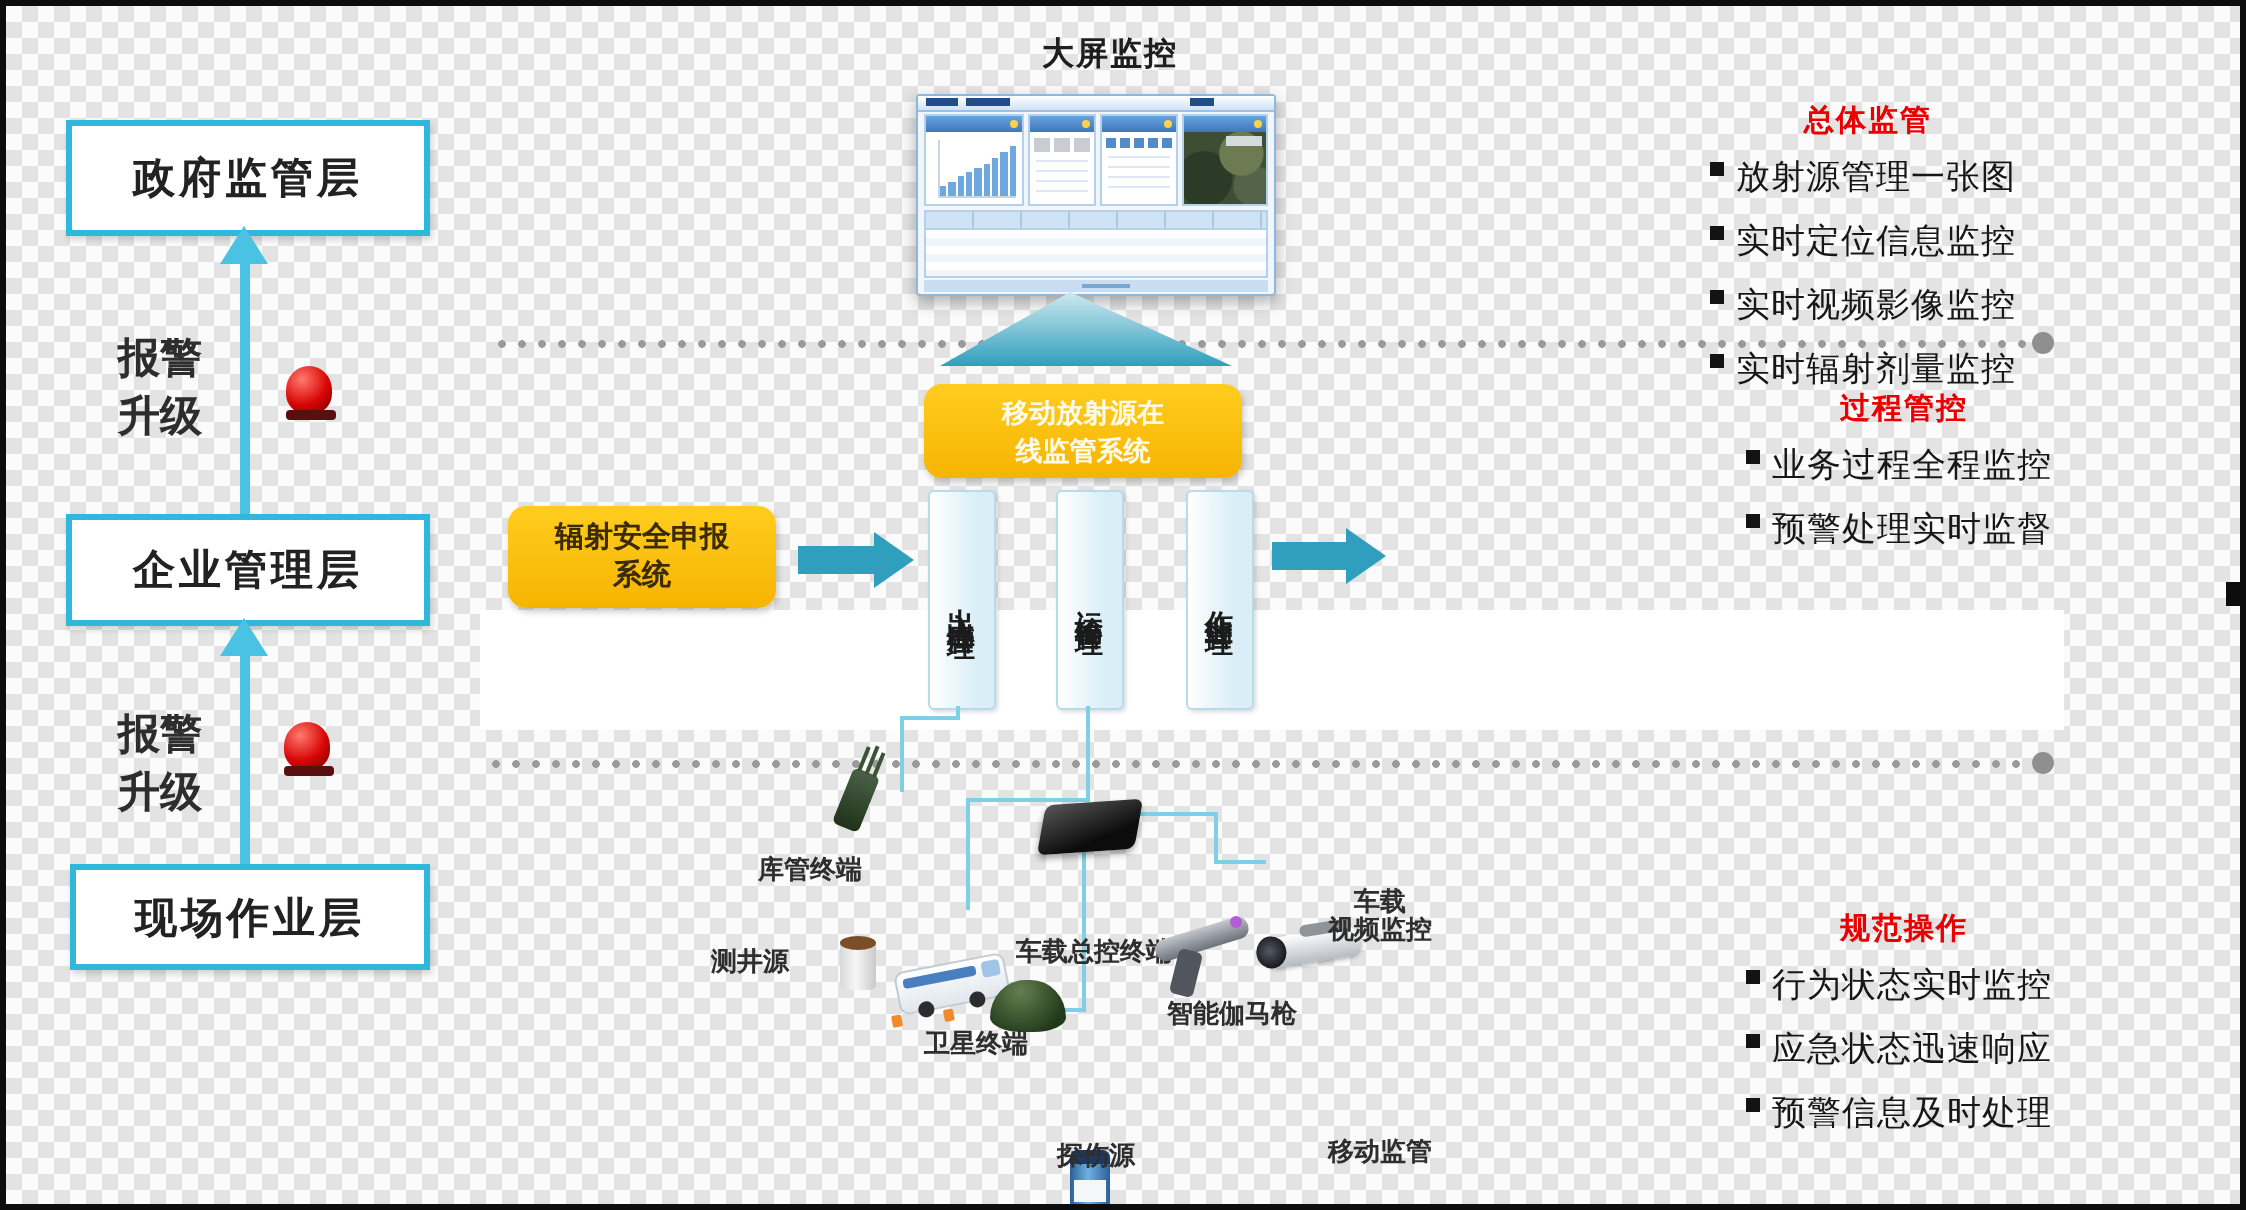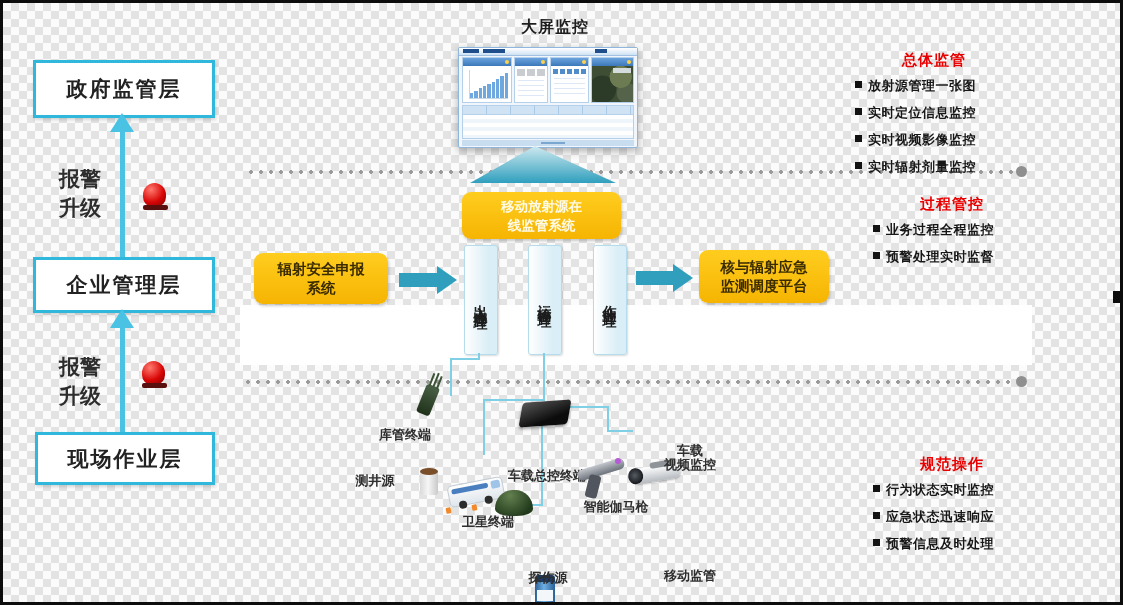--- a/index.html
+++ b/index.html
@@ -45,21 +45,21 @@
   .ba-head{width:0;height:0;border-top:14px solid transparent;border-bottom:14px solid transparent;border-left:20px solid #2f9fbd;}
   
   .conn{background:#7fd0e4;}
   
   .dlabel{font-size:13px;font-weight:700;color:#2e2e2e;text-align:center;line-height:15px;}
   
   .rpanel{width:158px;}
   .rpanel .rtitle{font-size:15px;font-weight:800;color:#ea0000;text-align:center;letter-spacing:1px;margin-bottom:7px;}
   .ritem{display:flex;align-items:flex-start;margin-bottom:9px;}
   .rbullet{width:7px;height:7px;background:#131313;margin:4px 6px 0 0;flex:none;}
-  .ritem span{font-size:13px;font-weight:700;color:#171717;letter-spacing:0.5px;white-space:nowrap;}
+  .ritem span{font-size:17px;font-weight:400;color:#171717;letter-spacing:0.5px;white-space:nowrap;}
   
   .dash{background:#f0f6fc;border:1px solid #8fb6dc;border-radius:2px;box-shadow:0 3px 8px rgba(0,0,0,.3);}
   .dash-top{position:absolute;top:0;left:0;right:0;height:7px;background:linear-gradient(#ffffff,#cfe2f4);border-bottom:1px solid #9fc0e0;}
   .dtab{position:absolute;top:1px;height:4px;background:#1f4e8c;}
   .dash-panels{position:absolute;top:9px;left:3px;right:3px;height:46px;display:flex;gap:2px;}
   .dp{background:#fff;border:1px solid #b5d0ea;position:relative;}
   .dp-h{height:8px;background:linear-gradient(#6aa3dd,#3c78ba);position:relative;}
   .dp-h:after{content:"";position:absolute;right:2px;top:2px;width:4px;height:4px;border-radius:50%;background:#ffd24a;}
   .bars{position:absolute;left:6px;right:3px;top:12px;bottom:3px;display:flex;align-items:flex-end;gap:1px;border-left:1px solid #c3d6ea;border-bottom:1px solid #c3d6ea;}
   .bars i{flex:1;background:#6fa8de;display:block;}
@@ -238,24 +238,20 @@
 
   <div class="abs ybox" style="left:251px;top:250px;width:134px;height:51px;">
     <span>辐射安全申报</span>
     <span>系统</span>
   </div>
   <div class="abs ba-shaft" style="left:396px;top:270px;width:38px;height:14px;"></div>
   <div class="abs ba-head" style="left:434px;top:263px;"></div>
 
   <div class="abs ba-shaft" style="left:633px;top:268px;width:37px;height:14px;"></div>
   <div class="abs ba-head" style="left:670px;top:261px;"></div>
-  <div class="abs ybox" style="left:696px;top:247px;width:130px;height:53px;">
-    <span>核与辐射应急</span>
-    <span>监测调度平台</span>
-  </div>
 
   <div class="abs conn" style="left:475px;top:350px;width:2px;height:7px;"></div>
   <div class="abs conn" style="left:447px;top:355px;width:30px;height:2px;"></div>
   <div class="abs conn" style="left:447px;top:355px;width:2px;height:38px;"></div>
   <div class="abs conn" style="left:540px;top:350px;width:2px;height:48px;"></div>
   <div class="abs conn" style="left:480px;top:396px;width:62px;height:2px;"></div>
   <div class="abs conn" style="left:480px;top:396px;width:2px;height:56px;"></div>
   <div class="abs conn" style="left:562px;top:403px;width:44px;height:2px;"></div>
   <div class="abs conn" style="left:604px;top:403px;width:2px;height:26px;"></div>
   <div class="abs conn" style="left:604px;top:427px;width:26px;height:2px;"></div>

